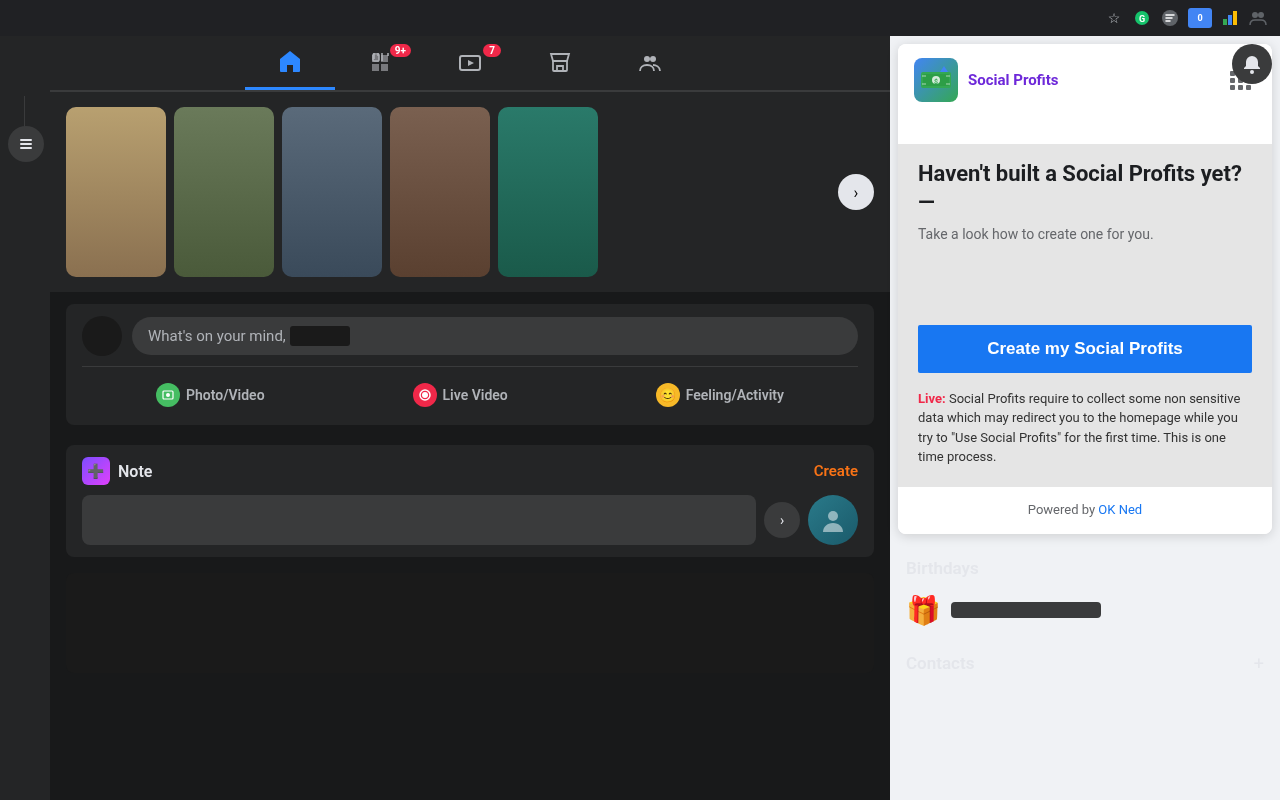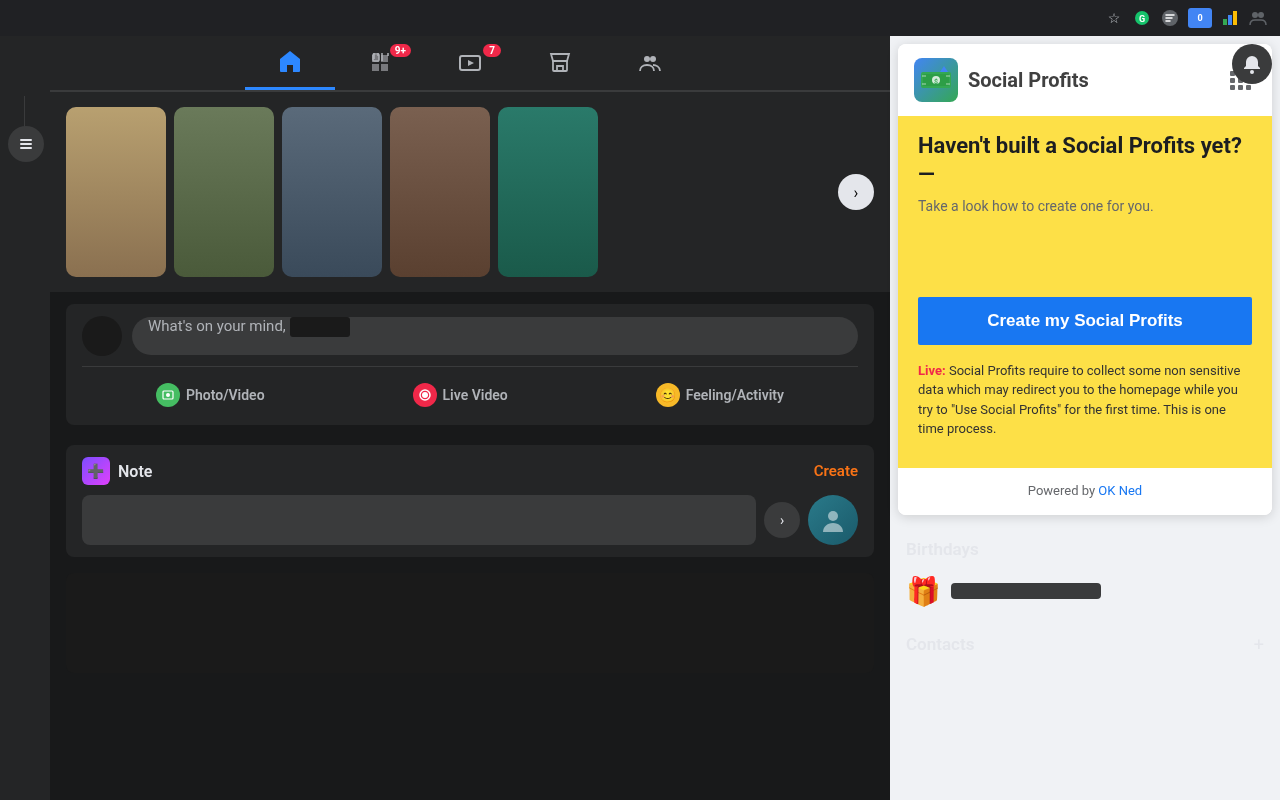--- a/index.html
+++ b/index.html
@@ -199,20 +199,21 @@
       flex: 1;
       height: 38px;
       background: #3a3b3c;
       border-radius: 20px;
       border: none;
       color: #b0b3b8;
       padding: 0 16px;
       font-size: 15px;
       cursor: pointer;
       display: flex;
+      align-items: center;
     }
     .composer-name-box {
       width: 60px;
       height: 20px;
       background: #1a1a1a;
       border-radius: 3px;
       display: inline-block;
       margin-left: 4px;
     }
     .composer-actions {
@@ -384,43 +385,44 @@
       height: 44px;
       border-radius: 8px;
       background: linear-gradient(135deg, #4285f4, #34a853);
       display: flex;
       align-items: center;
       justify-content: center;
       position: relative;
       overflow: hidden;
     }
     .popup-title {
-      font-size: 20px;
+      font-size: 15px;
       font-weight: 700;
-      color: #404040;
+      color: #6d28d9;
     }
     .popup-grid-icon {
       color: #65676b;
       font-size: 18px;
       cursor: pointer;
       display: grid;
       grid-template-columns: repeat(3, 6px);
       gap: 2px;
       padding: 4px;
     }
     .popup-grid-dot {
       width: 5px;
       height: 5px;
       background: #65676b;
       border-radius: 1px;
     }
 
     .popup-body {
-      padding: 16px 20px 29px;
-      background: #fde047;
+      padding: 16px 20px 20px;
+      background: #e5e5e5;
+      margin-top: 28px;
     }
     .popup-headline {
       font-size: 22px;
       font-weight: 700;
       color: #1c1e21;
       line-height: 1.3;
       margin-bottom: 8px;
     }
     .popup-subtext {
       font-size: 14px;

